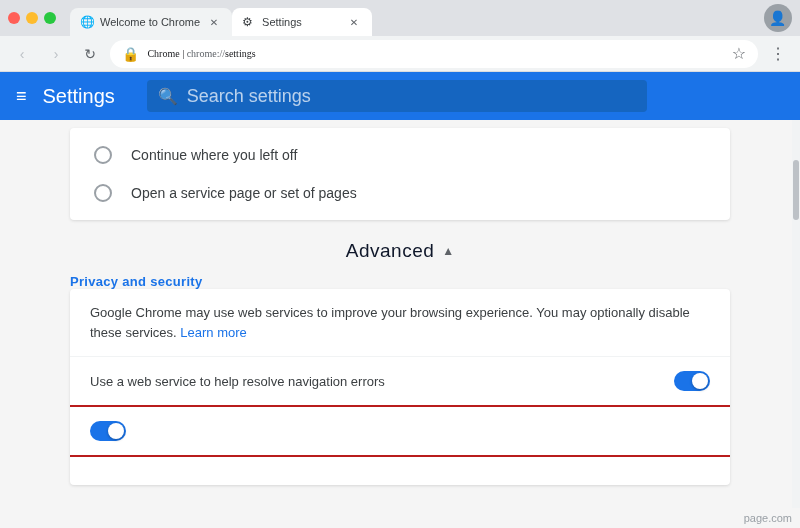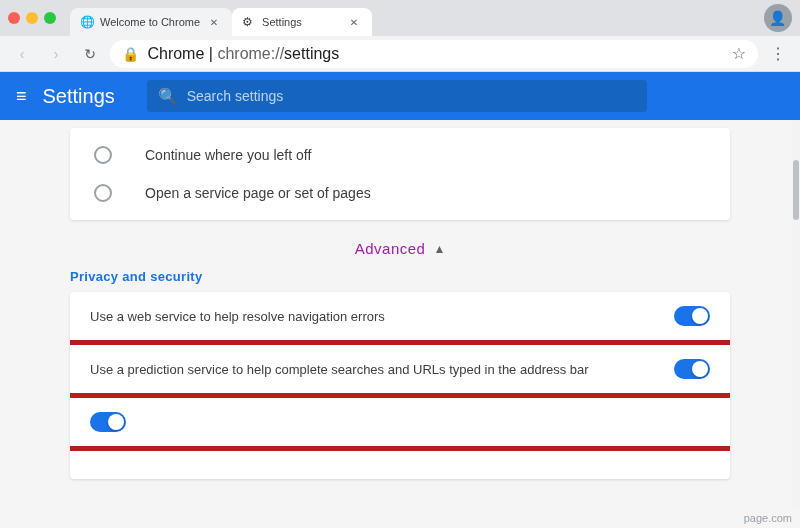--- a/index.html
+++ b/index.html
@@ -134,22 +134,23 @@
       padding: 0 12px;
       gap: 8px;
       font-size: 14px;
       color: #202124;
     }
     .address-secure-icon {
       color: #1a73e8;
       font-size: 14px;
     }
     .address-text {
-      font-size: 16px;
+      font-size: 10px;
       color: #202124;
+      font-family: Liberation Serif, serif;
     }
     .address-text .protocol { color: #5f6368; }
     .address-bookmark {
       margin-left: auto;
       color: #5f6368;
       font-size: 16px;
     }
     .chrome-menu-btn {
       width: 28px;
       height: 28px;
@@ -191,21 +192,21 @@
       padding: 0 12px;
       gap: 8px;
       max-width: 500px;
     }
     .search-icon {
       color: rgba(255,255,255,0.7);
       font-size: 16px;
     }
     .search-placeholder {
       color: rgba(255,255,255,0.7);
-      font-size: 14px;
+      font-size: 18px;
     }
 
     
     .main-content {
       background: #f5f5f5;
       height: calc(528px - 36px - 36px - 48px);
       overflow-y: auto;
       display: flex;
       flex-direction: column;
       align-items: center;
@@ -218,21 +219,21 @@
       width: 660px;
       border-radius: 4px;
       box-shadow: 0 1px 3px rgba(0,0,0,0.12);
       padding: 8px 0;
       margin-top: 8px;
     }
     .radio-item {
       display: flex;
       align-items: center;
       padding: 10px 24px;
-      gap: 33px;
+      gap: 19px;
       cursor: pointer;
     }
     .radio-circle {
       width: 18px;
       height: 18px;
       border-radius: 50%;
       border: 2px solid #9aa0a6;
       flex-shrink: 0;
       display: flex;
       align-items: center;
@@ -246,36 +247,35 @@
     
     .advanced-row {
       display: flex;
       align-items: center;
       justify-content: center;
       gap: 8px;
       margin: 20px 0 12px;
       cursor: pointer;
     }
     .advanced-text {
-      font-size: 15px;
-      color: #a21caf;
+      font-size: 19px;
+      color: #0f172a;
       letter-spacing: 0.5px;
     }
     .advanced-chevron {
       color: #5f6368;
       font-size: 12px;
     }
 
     
     .section-title {
       width: 660px;
       font-size: 13px;
       font-weight: 600;
       color: #1a73e8;
-      margin-bottom: 8px;
       letter-spacing: 0.3px;
     }
     .settings-card {
       background: white;
       width: 660px;
       border-radius: 4px;
       box-shadow: 0 1px 3px rgba(0,0,0,0.12);
       overflow: hidden;
     }
     .info-block {
@@ -286,21 +286,21 @@
       border-bottom: 1px solid #f1f3f4;
     }
     .info-block a {
       color: #1a73e8;
       text-decoration: none;
     }
     .setting-row {
       display: flex;
       align-items: center;
       padding: 14px 20px;
-      border-bottom: 5px solid #b91c1c;
+      border-bottom: 2px solid #b91c1c;
       gap: 16px;
     }
     .setting-row:last-child { border-bottom: none; }
     .setting-label {
       flex: 1;
       font-size: 13px;
       color: #3c4043;
     }
     .toggle {
       width: 36px;
@@ -416,34 +416,32 @@
     </div>
 
     <div class="advanced-row">
       <span class="advanced-text">Advanced</span>
       <span class="advanced-chevron">▲</span>
     </div>
 
     <div class="section-title">Privacy and security</div>
 
     <div class="settings-card">
+      <div class="info-block">
+        <span>Google Chrome may use web services to improve your browsing experience. You may optionally disable these services.</span>
+        <a href="#">Learn more</a>
+      </div>
 
       <div class="setting-row">
         <span class="setting-label">Use a web service to help resolve navigation errors</span>
         <div class="toggle on">
           <div class="toggle-thumb"></div>
         </div>
       </div>
       <div class="setting-row">
-        <span class="setting-label">Use a prediction service to help complete searches and URLs typed in the address bar</span>
-        <div class="toggle on">
-          <div class="toggle-thumb"></div>
-        </div>
-      </div>
-      <div class="setting-row">
         <div class="toggle on">
           <div class="toggle-thumb"></div>
         </div>
       </div>
       <div class="setting-row">
         
         
       </div>
     </div>
 

